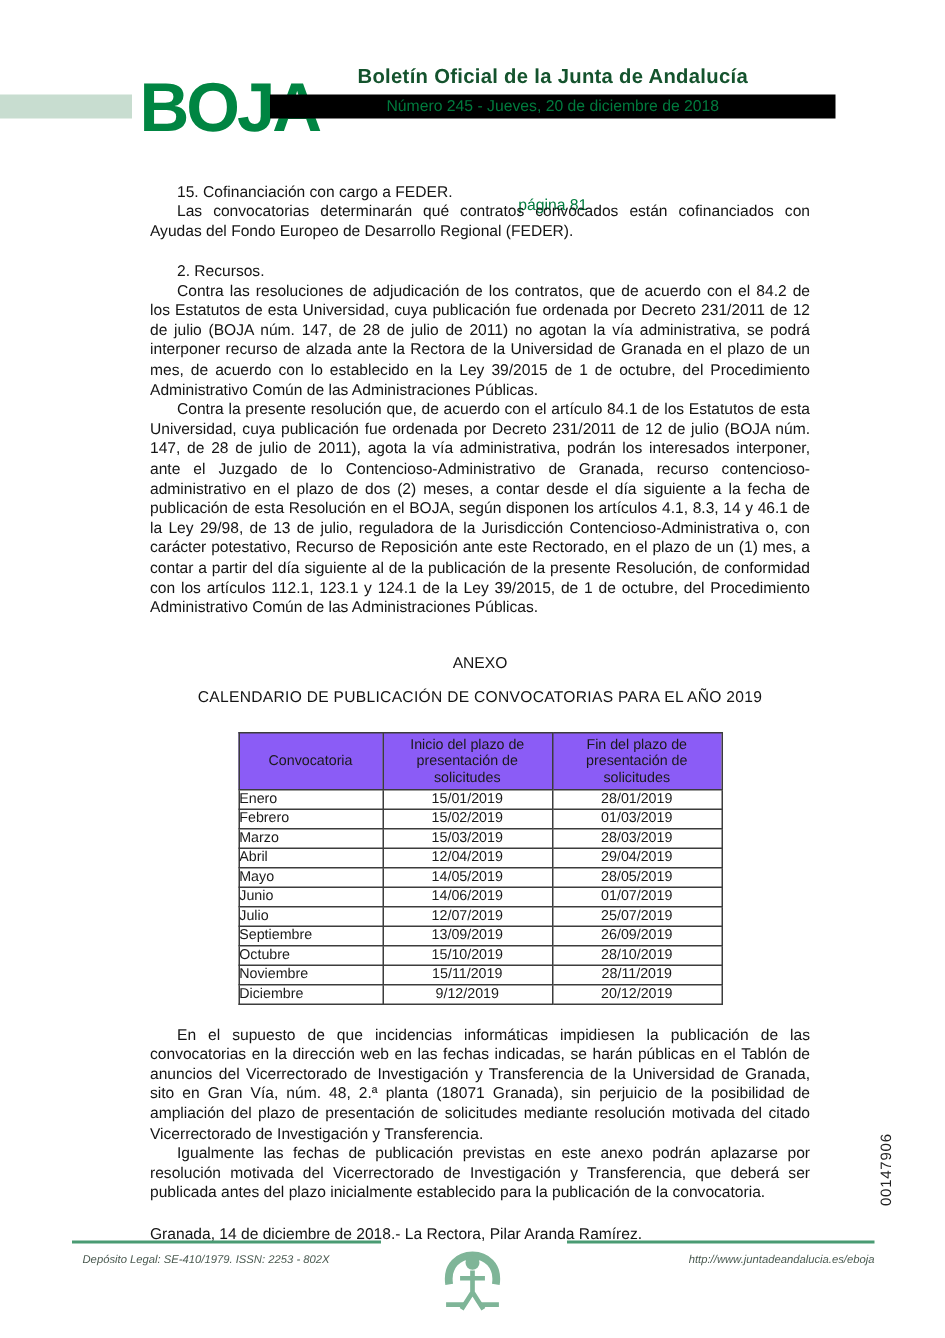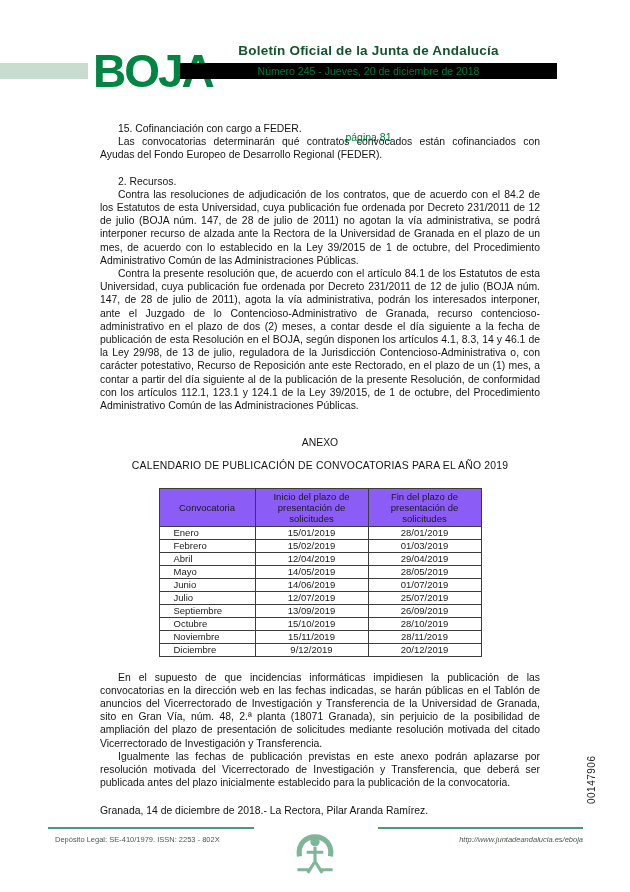--- a/index.html
+++ b/index.html
@@ -47,37 +47,37 @@
   }
   table.annex th, table.annex td { border:1px solid #3c3c3c; }
   table.annex th {
     background:#8b5cf6; font-weight:normal; text-align:center; vertical-align:middle;
     padding:2px 2px; line-height:11px;
   }
   table.annex col.c1 { width:96px; }
   table.annex col.c2 { width:113px; }
   table.annex col.c3 { width:113px; }
   table.annex td { height:12px; padding:0 2px; line-height:12px; }
-  table.annex td.month { text-align:left; padding-left:14px; }
+  table.annex td.month { text-align:left; padding-left:0; }
   table.annex td.date { text-align:center; }
 
   
   .side-code {
     position:absolute; left:586px; top:740px; height:64px;
     writing-mode:vertical-rl; transform:rotate(180deg);
     font-size:10px; color:#222; letter-spacing:0.5px;
   }
 
   
   .ftr-line { position:absolute; top:827px; height:2px; background:#4a9b73; }
   .ftr-line.left { left:48px; width:206px; }
   .ftr-line.right { left:378px; width:205px; }
   .ftr-emblem { position:absolute; left:291px; top:818px; width:48px; height:58px; }
   .ftr-legal {
-    position:absolute; left:55px; top:835px; font-size:7.5px; color:#4a5a50;
+    position:absolute; left:55px; top:835px; font-size:7.5px; font-style:italic; color:#4a5a50;
   }
   .ftr-url {
     position:absolute; left:280px; top:835px; width:303px; text-align:right;
     font-size:7.5px; font-style:italic; color:#4a5a50;
   }
 </style>
 </head>
 <body>
 
 <div class="page">
@@ -118,20 +118,25 @@
             <td class="date">15/01/2019</td>
             <td class="date">28/01/2019</td>
           </tr>
 
           <tr>
             <td class="month">Febrero</td>
             <td class="date">15/02/2019</td>
             <td class="date">01/03/2019</td>
           </tr>
 
+          <tr>
+            <td class="month">Marzo</td>
+            <td class="date">15/03/2019</td>
+            <td class="date">28/03/2019</td>
+          </tr>
 
           <tr>
             <td class="month">Abril</td>
             <td class="date">12/04/2019</td>
             <td class="date">29/04/2019</td>
           </tr>
 
           <tr>
             <td class="month">Mayo</td>
             <td class="date">14/05/2019</td>

